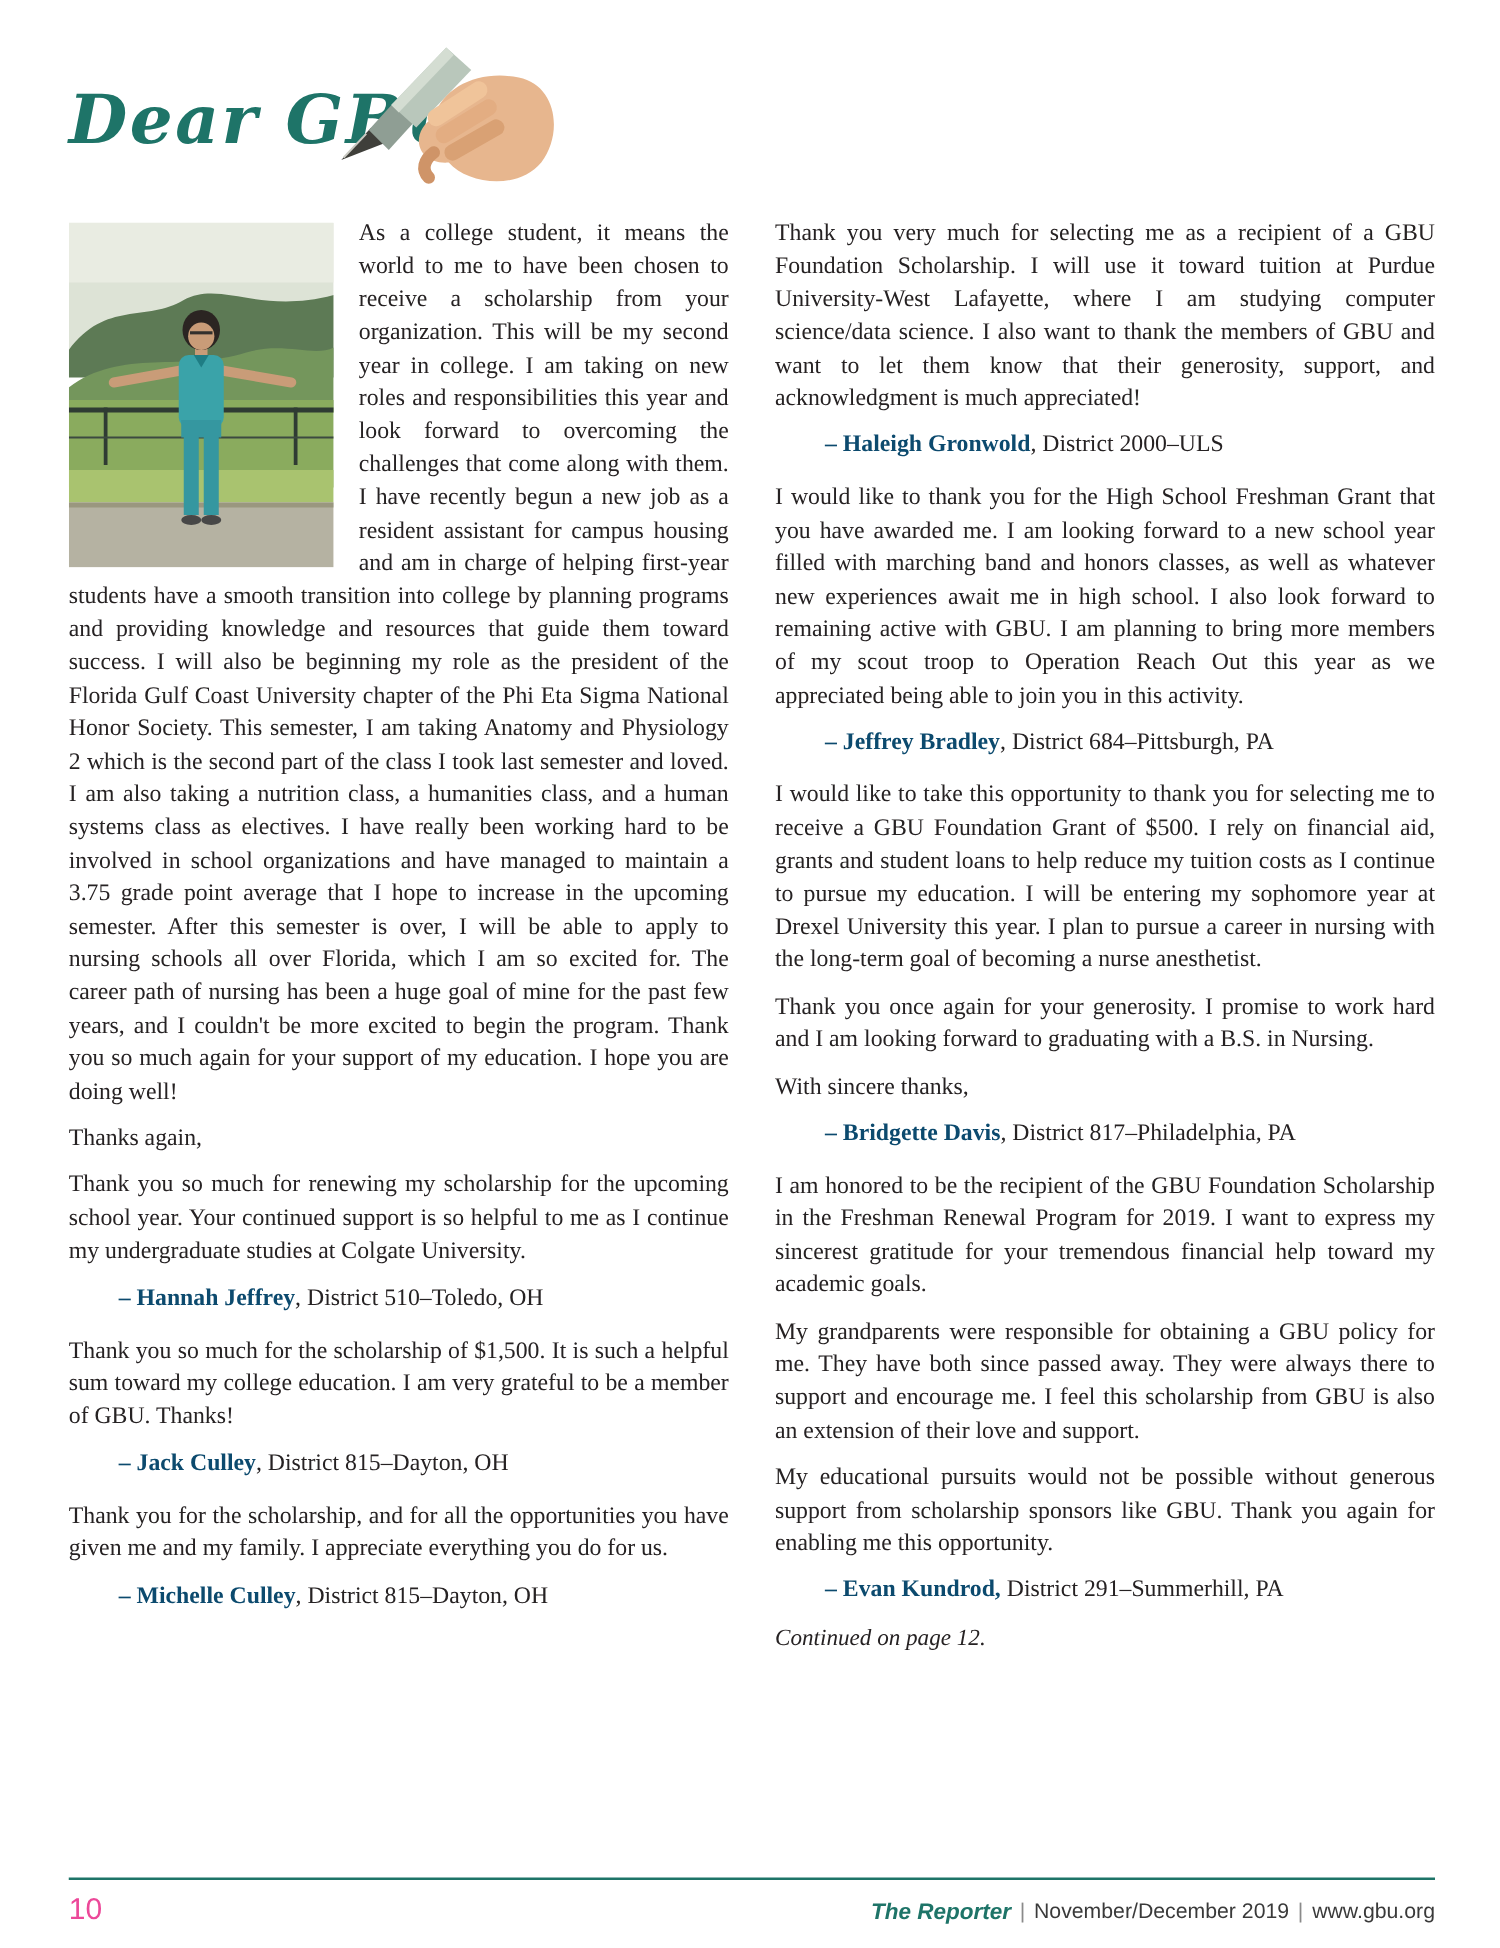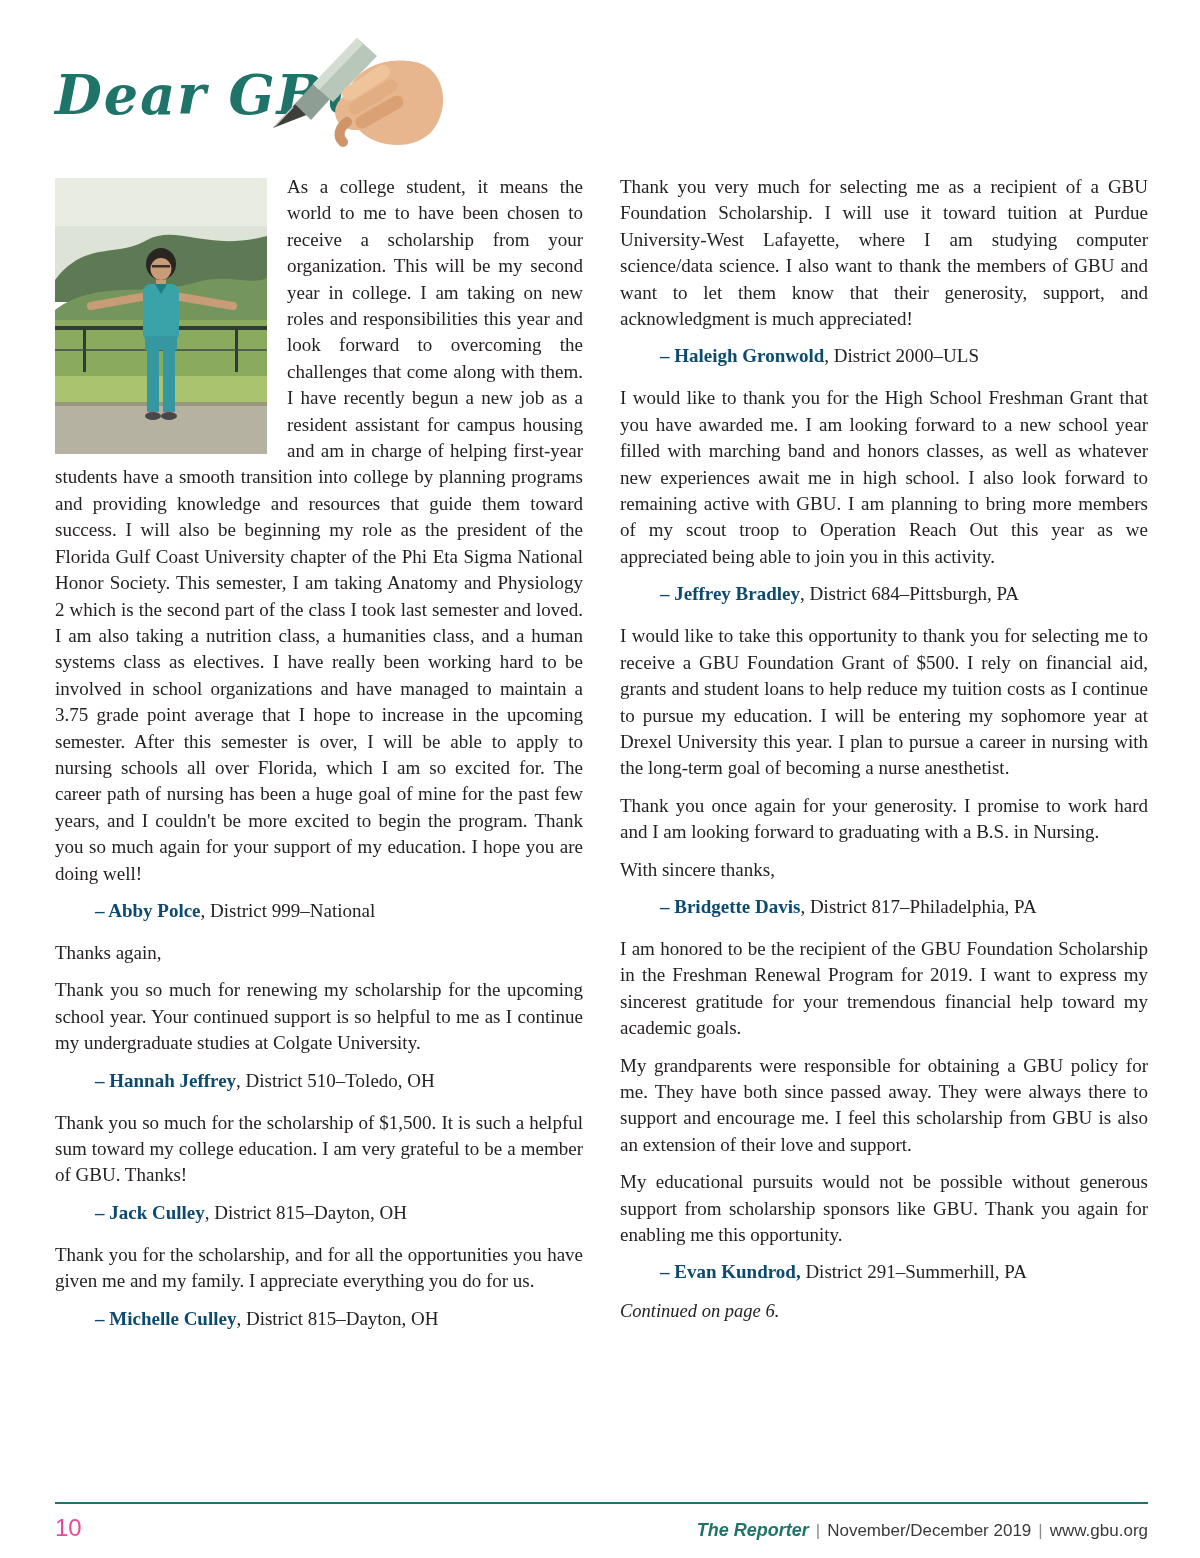--- a/index.html
+++ b/index.html
@@ -29,21 +29,21 @@
   .signature { font-size: 19px; line-height: 26px; padding-left: 40px; margin: 3px 0 16px; }
   .sig-name { color: #0c4a6e; font-weight: 700; }
   .sig-rest { color: #262223; }
   .continued { font-size: 18.5px; font-style: italic; margin-top: 0; }
   .footer {
     flex: 0 0 auto; border-top: 2px solid #1e7468; margin-top: 6px;
     padding: 10px 0 16px; display: flex; justify-content: space-between; align-items: baseline;
     font-family: "Liberation Sans", sans-serif; font-size: 17px; color: #3a3a3a;
   }
   .page-number { font-size: 24px; color: #ec4899; }
-  .footer-right { display: flex; align-items: center; }
+  .footer-right { display: flex; align-items: flex-start; }
   .pub { color: #1e7468; font-weight: 700; font-style: italic; font-size: 18px; }
   .sep { color: #8a8a8a; margin: 0 7px; }
 </style>
 </head>
 <body>
 
 <div class="page">
 
   <div class="header">
     <h1 class="script-title">Dear GBU</h1>
@@ -93,21 +93,20 @@
             <rect x="108" y="170" width="12" height="64" fill="#3597a0"></rect>
             <ellipse cx="98" cy="238" rx="8" ry="4" fill="#474747"></ellipse>
             <ellipse cx="114" cy="238" rx="8" ry="4" fill="#474747"></ellipse>
             <rect x="101" y="98" width="10" height="8" fill="#c99c78"></rect>
             <ellipse cx="106" cy="86" rx="15" ry="16" fill="#2b2522"></ellipse>
             <ellipse cx="106" cy="91" rx="10.5" ry="11" fill="#c99c78"></ellipse>
             <rect x="97" y="87" width="18" height="2.5" fill="#33302d"></rect>
           </svg>
         </div>
         <p class="body-p">As a college student, it means the world to me to have been chosen to receive a scholarship from your organization. This will be my second year in college. I am taking on new roles and responsibilities this year and look forward to overcoming the challenges that come along with them. I have recently begun a new job as a resident assistant for campus housing and am in charge of helping first-year students have a smooth transition into college by planning programs and providing knowledge and resources that guide them toward success. I will also be beginning my role as the president of the Florida Gulf Coast University chapter of the Phi Eta Sigma National Honor Society. This semester, I am taking Anatomy and Physiology 2 which is the second part of the class I took last semester and loved. I am also taking a nutrition class, a humanities class, and a human systems class as electives. I have really been working hard to be involved in school organizations and have managed to maintain a 3.75 grade point average that I hope to increase in the upcoming semester. After this semester is over, I will be able to apply to nursing schools all over Florida, which I am so excited for. The career path of nursing has been a huge goal of mine for the past few years, and I couldn't be more excited to begin the program. Thank you so much again for your support of my education. I hope you are doing well!</p>
-        <p class="signature"><span class="sig-name">– Abby Polce</span><span class="sig-rest">, District 999–National</span></p>
       </article>
 
       <article class="letter">
         <p class="body-p">Thanks again,</p>
         <p class="body-p">Thank you so much for renewing my scholarship for the upcoming school year. Your continued support is so helpful to me as I continue my undergraduate studies at Colgate University.</p>
         <p class="signature"><span class="sig-name">– Hannah Jeffrey</span><span class="sig-rest">, District 510–Toledo, OH</span></p>
       </article>
 
       <article class="letter">
         <p class="body-p">Thank you so much for the scholarship of $1,500. It is such a helpful sum toward my college education. I am very grateful to be a member of GBU. Thanks!</p>
@@ -138,21 +137,21 @@
         <p class="body-p">Thank you once again for your generosity. I promise to work hard and I am looking forward to graduating with a B.S. in Nursing.</p>
         <p class="body-p">With sincere thanks,</p>
         <p class="signature"><span class="sig-name">– Bridgette Davis</span><span class="sig-rest">, District 817–Philadelphia, PA</span></p>
       </article>
 
       <article class="letter">
         <p class="body-p">I am honored to be the recipient of the GBU Foundation Scholarship in the Freshman Renewal Program for 2019. I want to express my sincerest gratitude for your tremendous financial help toward my academic goals.</p>
         <p class="body-p">My grandparents were responsible for obtaining a GBU policy for me. They have both since passed away. They were always there to support and encourage me. I feel this scholarship from GBU is also an extension of their love and support.</p>
         <p class="body-p">My educational pursuits would not be possible without generous support from scholarship sponsors like GBU. Thank you again for enabling me this opportunity.</p>
         <p class="signature"><span class="sig-name">– Evan Kundrod,</span><span class="sig-rest"> District 291–Summerhill, PA</span></p>
-        <p class="continued">Continued on page 6.</p>
+        <p class="continued">Continued on page 12.</p>
       </article>
 
     </section>
   </div>
 
   <footer class="footer">
     <span class="page-number">10</span>
     <div class="footer-right">
       <span class="pub">The Reporter</span>
       <span class="sep">|</span>

